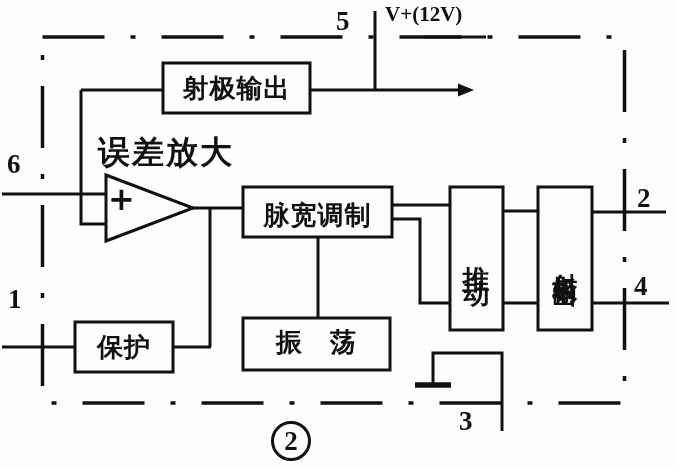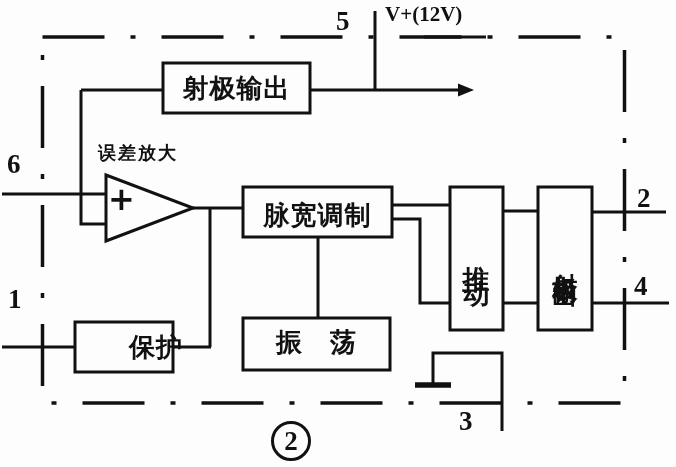--- a/index.html
+++ b/index.html
@@ -82,29 +82,29 @@
       <rect x="243" y="318" width="147" height="52" fill="#fdfdfd"></rect>
       <rect x="450" y="187" width="53" height="143" fill="#fdfdfd"></rect>
       <rect x="538" y="187" width="54" height="143" fill="#fdfdfd"></rect>
     </g>
   </svg>
 
   <div class="lbl block-lbl" style="left:163px;top:63px;width:147px;height:50px;">射极输出</div>
 
   <div class="lbl block-lbl" style="left:243px;top:187px;width:149px;height:56px;">脉宽调制</div>
 
-  <div class="lbl block-lbl" style="left:75px;top:322px;width:98px;height:50px;padding-left:32px;">保护</div>
+  <div class="lbl block-lbl" style="left:75px;top:322px;width:98px;height:50px;">保护</div>
 
   <div class="lbl block-lbl" style="left:243px;top:318px;width:147px;height:52px;font-family:Liberation Mono, monospace;">振　荡</div>
 
   <div class="lbl vert" style="left:450px;top:187px;width:53px;height:143px;font-size:27px;letter-spacing:0.55em;">推动</div>
 
   <div class="lbl vert" style="left:538px;top:187px;width:54px;height:143px;font-size:25px;letter-spacing:0.1em;">射极输出</div>
 
-  <div class="free-lbl" style="left:98px;top:144px;font-size:18px;letter-spacing:2px;">误差放大</div>
+  <div class="free-lbl" style="left:98px;top:136px;font-size:32px;letter-spacing:2px;">误差放大</div>
 
   <div class="free-lbl" style="left:108px;top:183px;font-size:32px;">+</div>
 
   <div class="free-lbl" style="left:385px;top:4px;font-size:21px;font-family:'Liberation Serif',serif;">V+(12V)</div>
 
   <div class="pin" style="left:336px;top:8px;">5</div>
   <div class="pin" style="left:7px;top:151px;">6</div>
   <div class="pin" style="left:8px;top:286px;">1</div>
   <div class="pin" style="left:637px;top:185px;">2</div>
   <div class="pin" style="left:634px;top:273px;">4</div>

